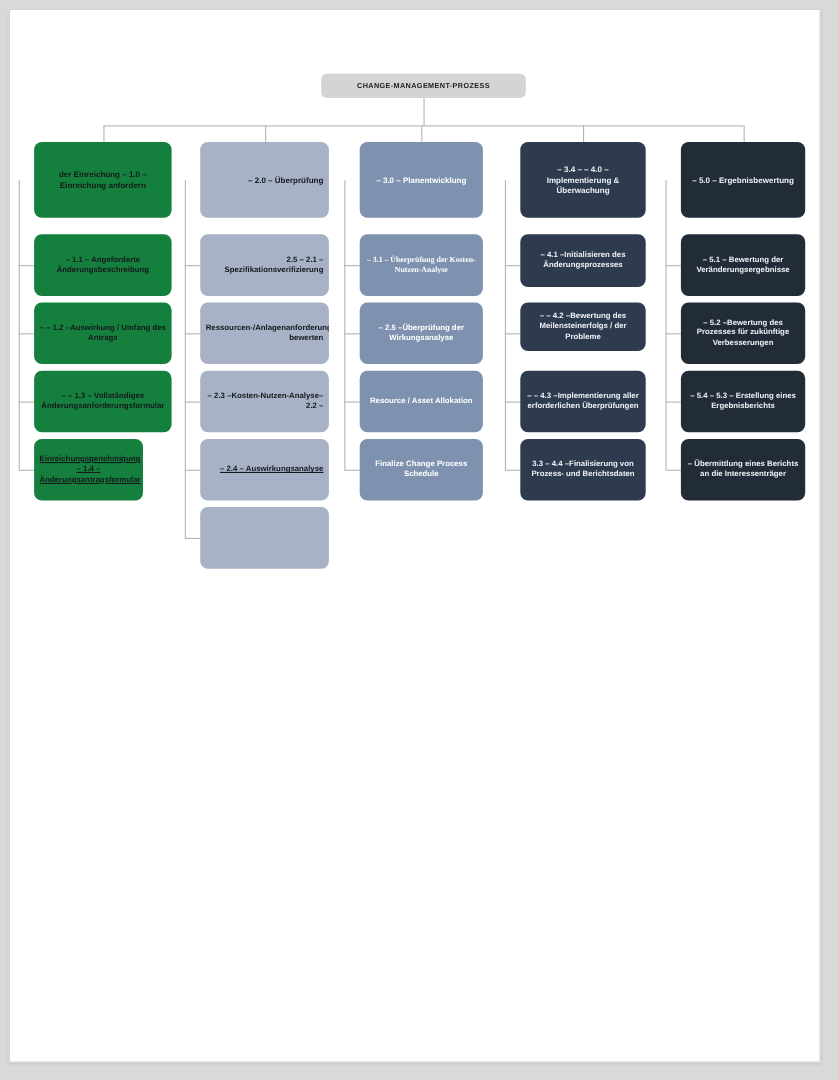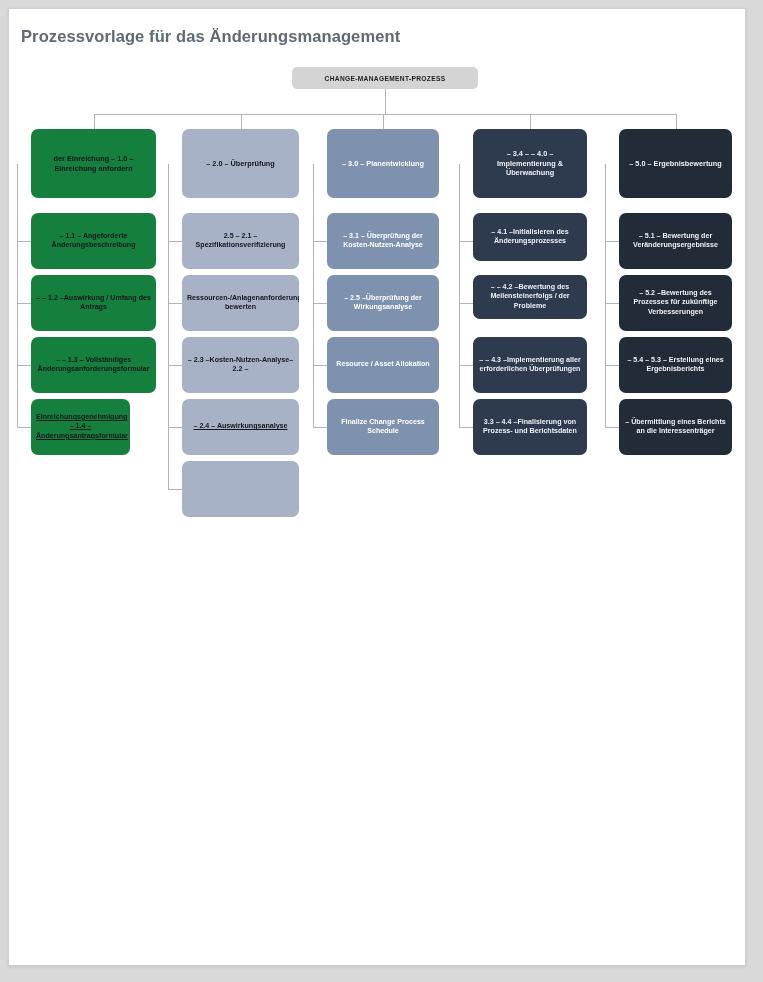--- a/index.html
+++ b/index.html
@@ -90,33 +90,32 @@
   }
   .node.head {
     font-size: 7.3px;
   }
   .node.child {
     font-size: 7.1px;
   }
 
   
   .tone-1 { background: #15803d; color: #15181c; }
-  .tone-2 { background: #a7b2c6; color: #14171c; }
+  .tone-2 { background: #a7b2c6; color: #14171c; text-align: right; }
   .tone-3 { background: #7e92b0; color: #ffffff; }
   .tone-4 { background: #2e3a4e; color: #eef1f5; }
   .tone-5 { background: #222b38; color: #eef1f5; }
 </style>
 </head>
 <body>
 
 <div id="page">
   <div id="sheet">
     <div id="canvas">
 
-      <div id="doc-title">Prozessvorlage für das Änderungsmanagement</div>
 
       <div class="root-node" id="root-node" style="left: 283px; top: 58px; width: 186px; height: 22px;">
         <span>CHANGE-MANAGEMENT-PROZESS</span>
       </div>
 
       <div id="connectors">
           <div class="conn-v" style="left: 376px; top: 80px; height: 25px;"></div>
           <div class="conn-h" style="left: 84.5px; top: 105px; width: 582px;"></div>
           <div class="conn-v" style="left: 84.5px; top: 105px; height: 15px;"></div>
           <div class="conn-v" style="left: 231.5px; top: 105px; height: 15px;"></div>
@@ -180,21 +179,21 @@
           </div>
           <div class="node child tone-2" style="left: 173px; top: 390px; width: 117px; height: 56px; text-decoration: underline;">
             <span class="node-label">– 2.4 – Auswirkungsanalyse</span>
           </div>
           <div class="node child tone-2" style="left: 173px; top: 452px; width: 117px; height: 56px;">
             <span class="node-label"></span>
           </div>
           <div class="node head tone-3" style="left: 318px; top: 120px; width: 112px; height: 69px;">
             <span class="node-label">– 3.0 – Planentwicklung</span>
           </div>
-          <div class="node child tone-3" style="left: 318px; top: 204px; width: 112px; height: 56px;">
+          <div class="node child tone-3" style="left: 318px; top: 204px; width: 112px; height: 56px; font-family: Liberation Serif, serif;">
             <span class="node-label">– 3.1 – Überprüfung der Kosten-Nutzen-Analyse</span>
           </div>
           <div class="node child tone-3" style="left: 318px; top: 266px; width: 112px; height: 56px;">
             <span class="node-label">– 2.5 –Überprüfung der Wirkungsanalyse</span>
           </div>
           <div class="node child tone-3" style="left: 318px; top: 328px; width: 112px; height: 56px;">
             <span class="node-label">Resource / Asset Allokation</span>
           </div>
           <div class="node child tone-3" style="left: 318px; top: 390px; width: 112px; height: 56px;">
             <span class="node-label">Finalize Change Process Schedule</span>

